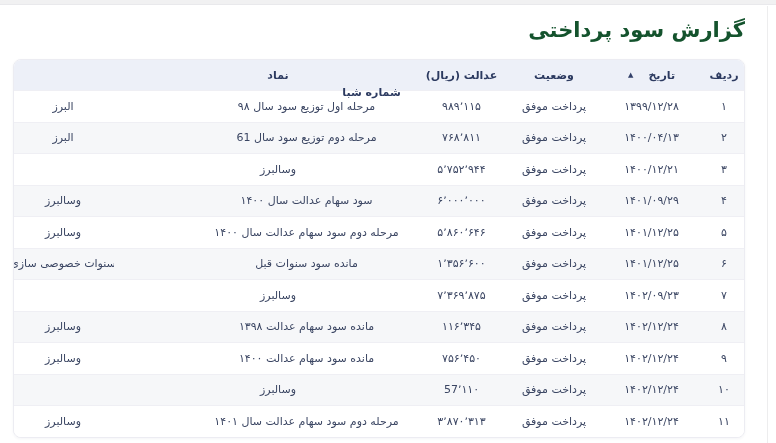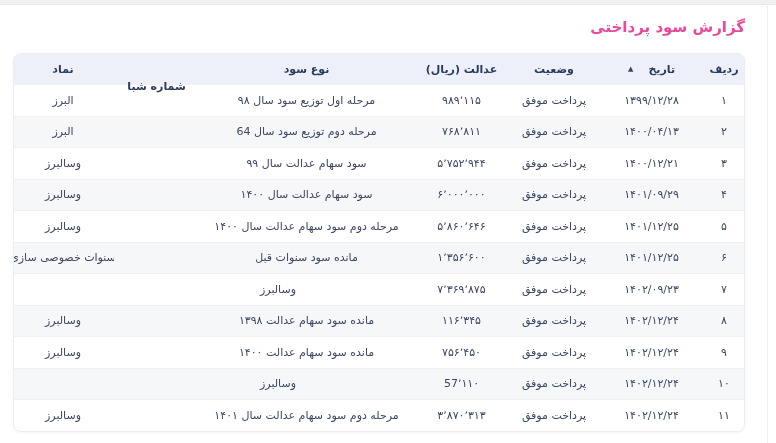--- a/index.html
+++ b/index.html
@@ -14,22 +14,22 @@
     height: 5px; width: 776px;
     background: #f1f1f2;
     border-bottom: 1px solid #e9e9ec;
   }
   .scrollbar-line {
     position: absolute; left: 767px; top: 6px; bottom: 0;
     width: 1px; background: #ededee;
   }
   .content { padding: 13px 31px 0 13px; }
   .page-title {
-    font-size: 15px; font-weight: 700;
-    color: #ec4899;
+    font-size: 21px; font-weight: 700;
+    color: #14532d;
     text-align: right;
     margin-bottom: 17px;
     letter-spacing: 0;
   }
   .card {
     width: 732px;
     background: #ffffff;
     border: 1px solid #ececf2;
     border-radius: 8px;
     overflow: hidden;
@@ -88,51 +88,49 @@
 
   <div class="card">
     <div class="thead">
       <div class="th c-radif">ردیف</div>
       <div class="th c-date">
         <span>تاریخ</span>
         <span class="sort-icon">▲</span>
       </div>
       <div class="th c-status">وضعیت</div>
       <div class="th c-amount">عدالت (ریال)</div>
-      <div class="th c-type">نوع سود</div>
       <div class="th c-sheba">شماره شبا</div>
       <div class="th c-symbol">نماد</div>
     </div>
     <div class="tbody" id="tbody">
   <div class="tr">
     <div class="td c-radif">۱</div>
     <div class="td c-date">۱۳۹۹/۱۲/۲۸</div>
     <div class="td c-status">پرداخت موفق</div>
     <div class="td c-amount">۹۸۹٬۱۱۵</div>
     <div class="td c-type">مرحله اول توزیع سود سال ۹۸</div>
     <div class="td c-sheba"></div>
     <div class="td c-symbol">البرز</div>
   </div>
 
   <div class="tr alt">
     <div class="td c-radif">۲</div>
     <div class="td c-date">۱۴۰۰/۰۴/۱۳</div>
     <div class="td c-status">پرداخت موفق</div>
     <div class="td c-amount">۷۶۸٬۸۱۱</div>
-    <div class="td c-type">مرحله دوم توزیع سود سال 64</div>
+    <div class="td c-type">مرحله دوم توزیع سود سال 61</div>
     <div class="td c-sheba"></div>
     <div class="td c-symbol">البرز</div>
   </div>
 
   <div class="tr">
     <div class="td c-radif">۳</div>
     <div class="td c-date">۱۴۰۰/۱۲/۲۱</div>
     <div class="td c-status">پرداخت موفق</div>
     <div class="td c-amount">۵٬۷۵۲٬۹۴۴</div>
-    <div class="td c-type">سود سهام عدالت سال ۹۹</div>
     <div class="td c-sheba"></div>
     <div class="td c-symbol">وسالبرز</div>
   </div>
 
   <div class="tr alt">
     <div class="td c-radif">۴</div>
     <div class="td c-date">۱۴۰۱/۰۹/۲۹</div>
     <div class="td c-status">پرداخت موفق</div>
     <div class="td c-amount">۶٬۰۰۰٬۰۰۰</div>
     <div class="td c-type">سود سهام عدالت سال ۱۴۰۰</div>

